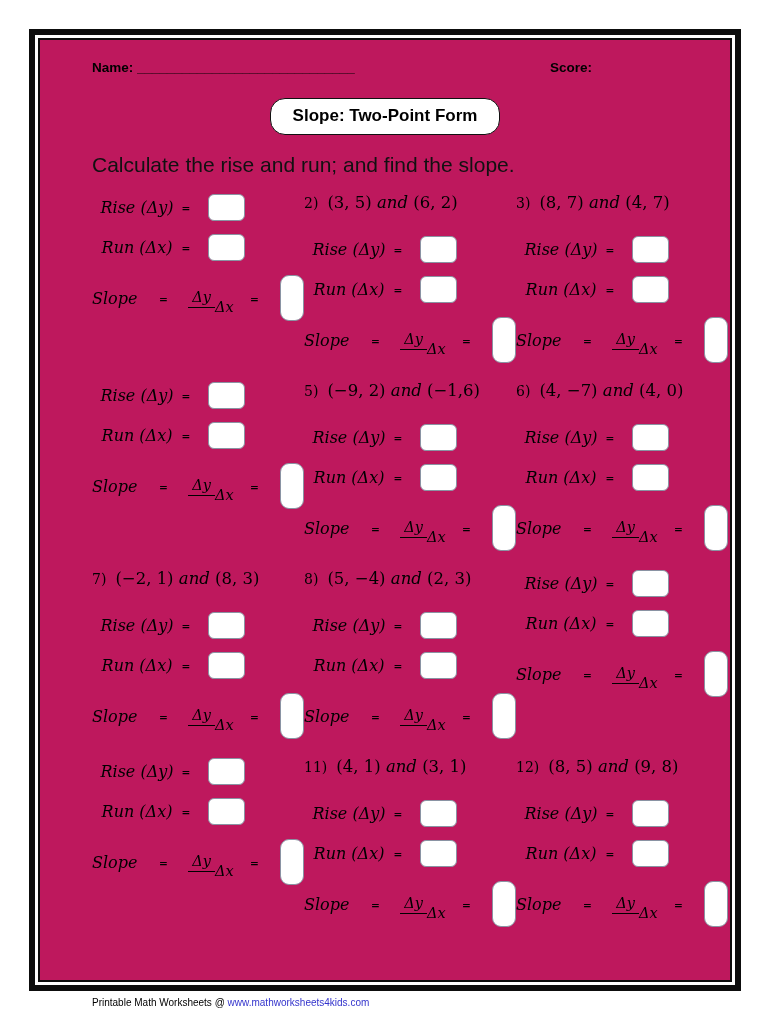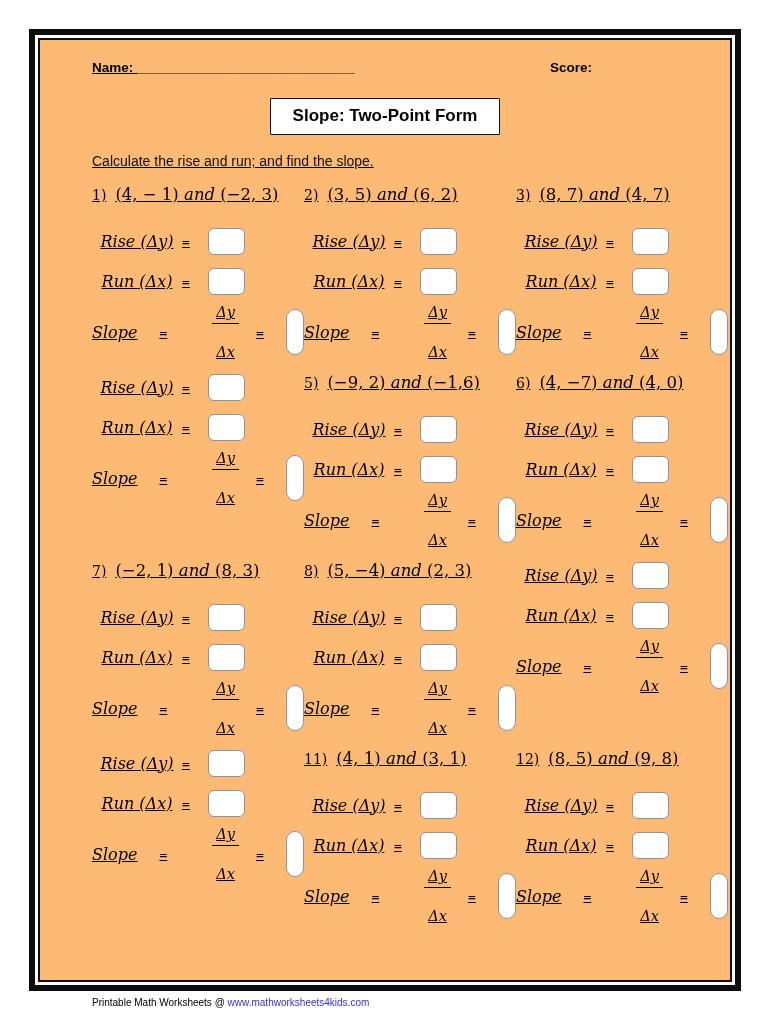--- a/index.html
+++ b/index.html
@@ -17,22 +17,21 @@
     position:absolute; left:29px; top:29px;
     width:712px; height:962px;
     border:6px solid #0d0d0d;
     padding:3px;
     background:#fff;
   }
   .frame-inner {
     width:100%; height:100%;
     border:2px solid #0d0d0d;
     position:relative;
-    background:#fdba74;
-    text-decoration:underline;
+    background:#be185d;
   }
 
   
   .name-row {
     position:relative;
     padding:20px 0 0 52px;
     height:46px;
     font-size:13.5px; font-weight:bold;
     white-space:nowrap;
   }
@@ -43,30 +42,30 @@
     max-width:245px;
     overflow:hidden;
     vertical-align:bottom;
   }
   .score { position:absolute; left:510px; top:20px; }
 
   .title-wrap { text-align:center; margin-top:12px; height:40px; }
   .title-box {
     display:inline-block;
     border:1.6px solid #111;
-    border-radius:1px;
+    border-radius:15px;
     padding:7px 22px 8px;
     font-size:17px; font-weight:bold;
     background:#fff;
   }
 
   .instruction {
     padding-left:52px;
     margin-top:15px;
-    font-size:14px;
+    font-size:21px;
     color:#111;
   }
 
   
   .problems-grid {
     margin-top:16px;
     padding-left:52px;
     display:grid;
     grid-template-columns:212px 212px 212px;
     grid-auto-rows:188px;
@@ -99,22 +98,22 @@
 
   .slope-line {
     display:flex; align-items:center;
     margin-top:8px; height:50px;
     font-size:16px;
     gap:12px;
   }
   .slope-word { font-style:italic; }
   .slope-eq { font-size:13px; margin:0 9px 0 10px; font-family:"DejaVu Sans Mono",monospace; }
   .frac {
-    display:inline-flex; flex-direction:column; align-items:center;
-    font-style:italic; font-size:14.5px; line-height:1.25;margin-left:24px;
+    display:inline-flex; align-items:center;
+    font-style:italic; font-size:14.5px; line-height:1.25;
   }
   .frac .num { border-bottom:1.4px solid #000; padding:0 4px 1px; }
   .frac .den { padding-top:19px; }
   .frac-eq { font-size:13px; margin:0 10px 0 5px; font-family:"DejaVu Sans Mono",monospace; }
 
   
   .footer {
     position:absolute; left:92px; top:997px;
     font-size:10px; white-space:nowrap;
   }
@@ -133,25 +132,20 @@
     </div>
 
     <div class="title-wrap">
       <span class="title-box">Slope: Two-Point Form</span>
     </div>
 
     <div class="instruction">Calculate the rise and run; and find the slope.</div>
 
     <div class="problems-grid">
   <div class="problem">
-    <div class="statement">
-      <span class="pnum">1)</span><span>(4, − 1)</span>
-      <span class="and-word">and</span>
-      <span>(−2, 3)</span>
-    </div>
 
     <div class="ans-line">
       <span class="math-lbl">Rise (Δy)</span>
       <span class="eq">=</span>
       <span class="abox"></span>
     </div>
 
     <div class="ans-line">
       <span class="math-lbl">Run (Δx)</span>
       <span class="eq">=</span>

